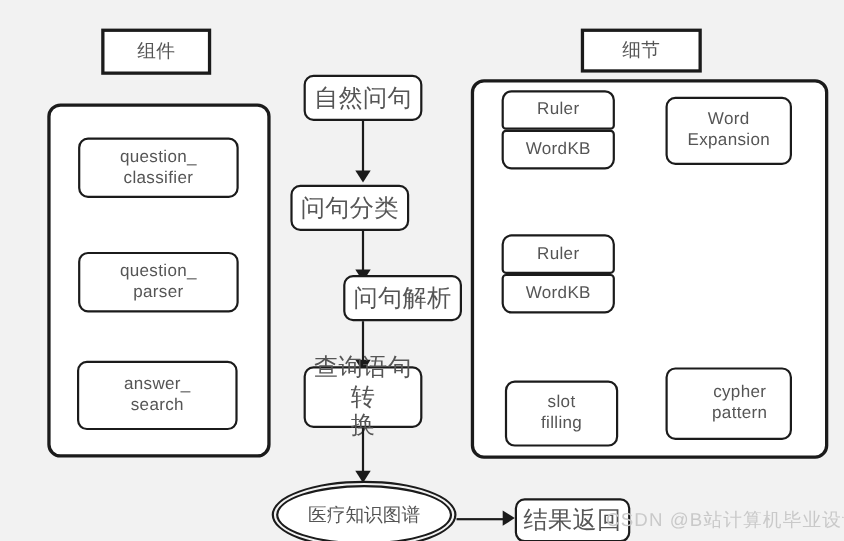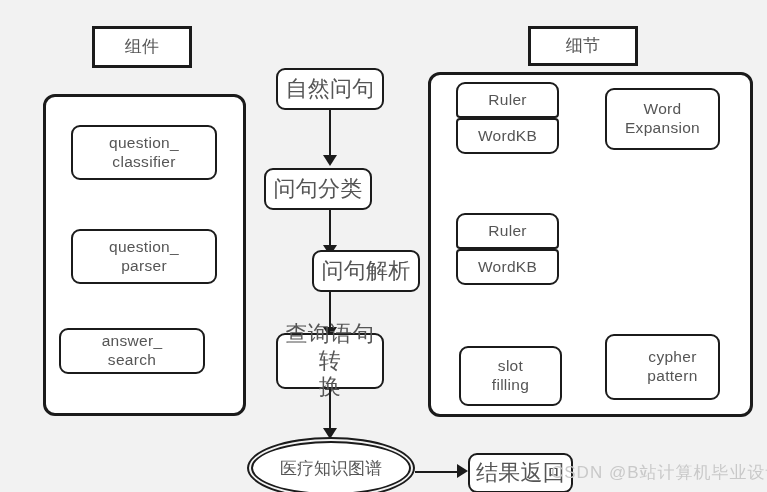--- a/index.html
+++ b/index.html
@@ -132,21 +132,21 @@
   <div class="node plaque cjk" style="left:92px; top:26px; width:100px; height:42px;">组件</div>
 
   <div class="panel" style="left:43px; top:94px; width:203px; height:322px;"></div>
 
   <div class="node rbox" style="left:71px; top:125px; width:146px; height:55px;">question_
 classifier</div>
 
   <div class="node rbox" style="left:71px; top:229px; width:146px; height:55px;">question_
 parser</div>
 
-  <div class="node rbox" style="left:59px; top:328px; width:146px; height:46px;">answer_
+  <div class="node rbox" style="left:70px; top:328px; width:146px; height:63px;">answer_
 search</div>
 
   <div class="node rbox cjk" style="left:276px; top:68px; width:108px; height:42px;">自然问句</div>
 
   <div class="vline" style="left:328.5px; top:110px; height:49px;"></div>
   <div class="arrow-down" style="left:323px; top:155px;"></div>
 
   <div class="node rbox cjk" style="left:264px; top:168px; width:108px; height:42px;">问句分类</div>
 
   <div class="vline" style="left:328.5px; top:210px; height:39px;"></div>

